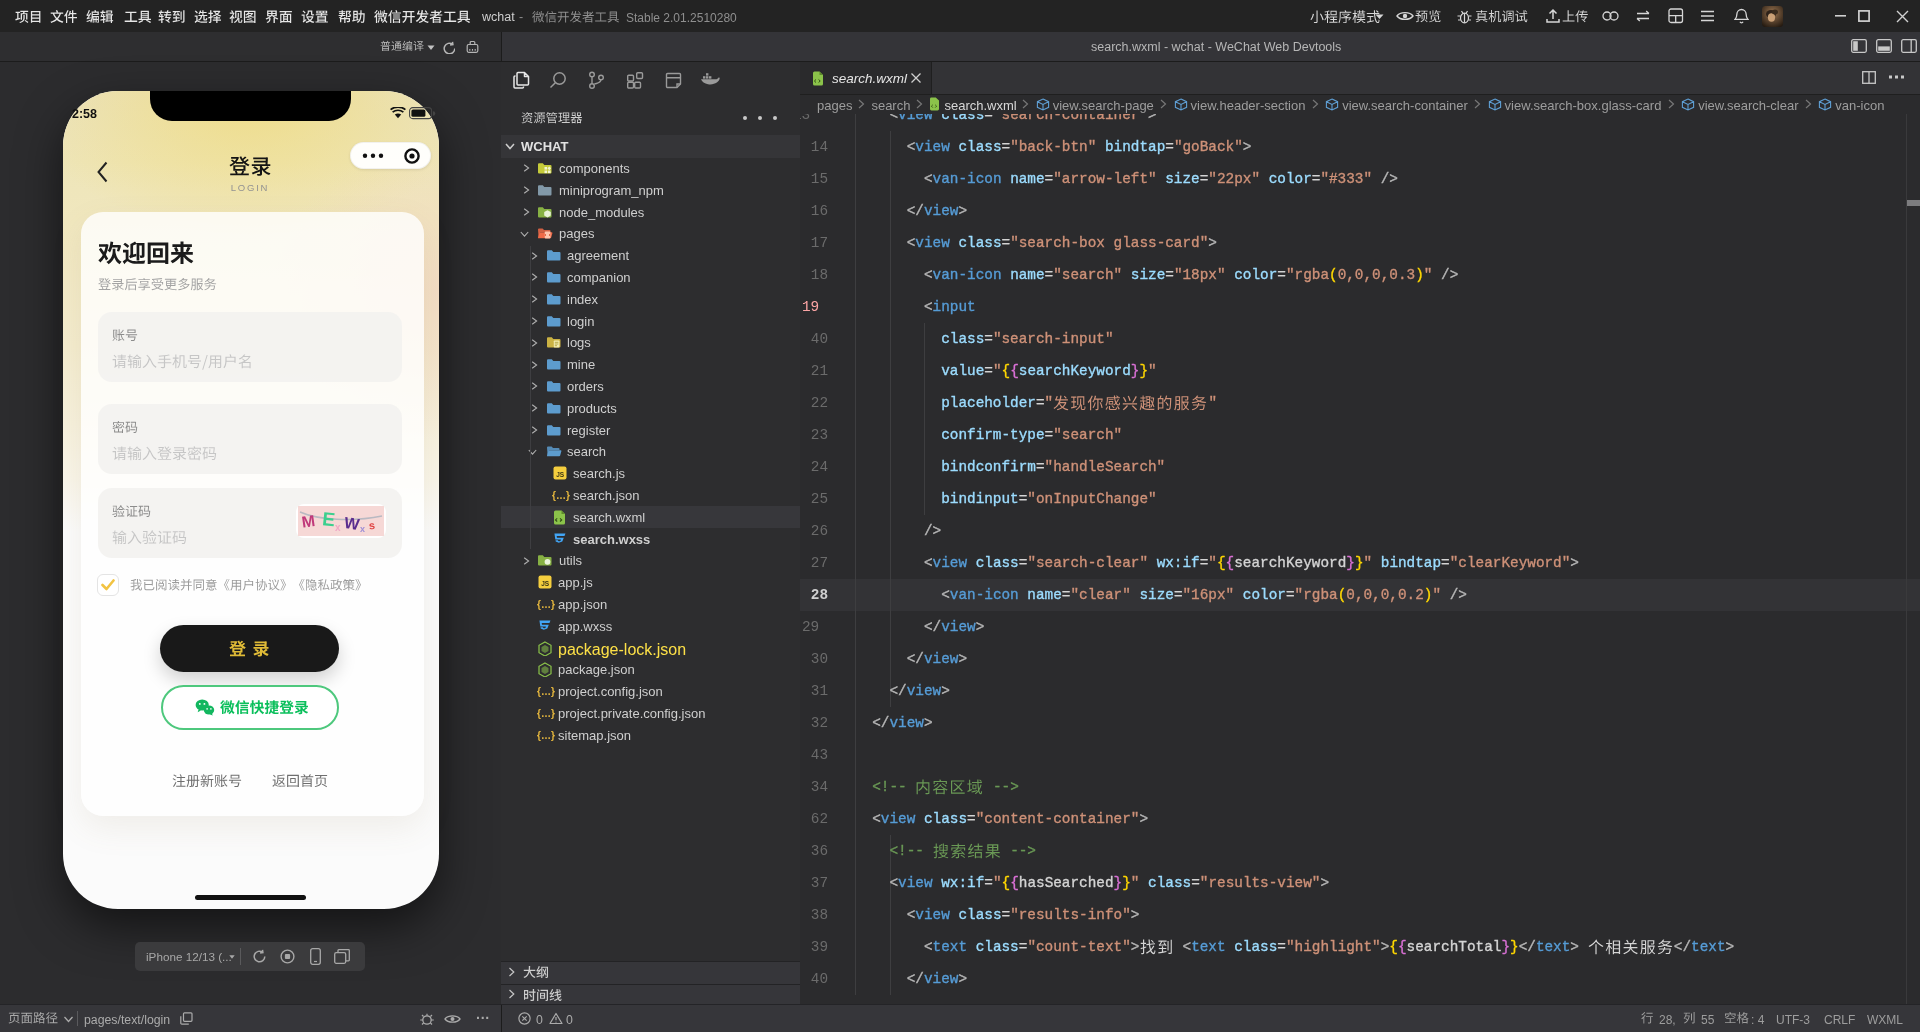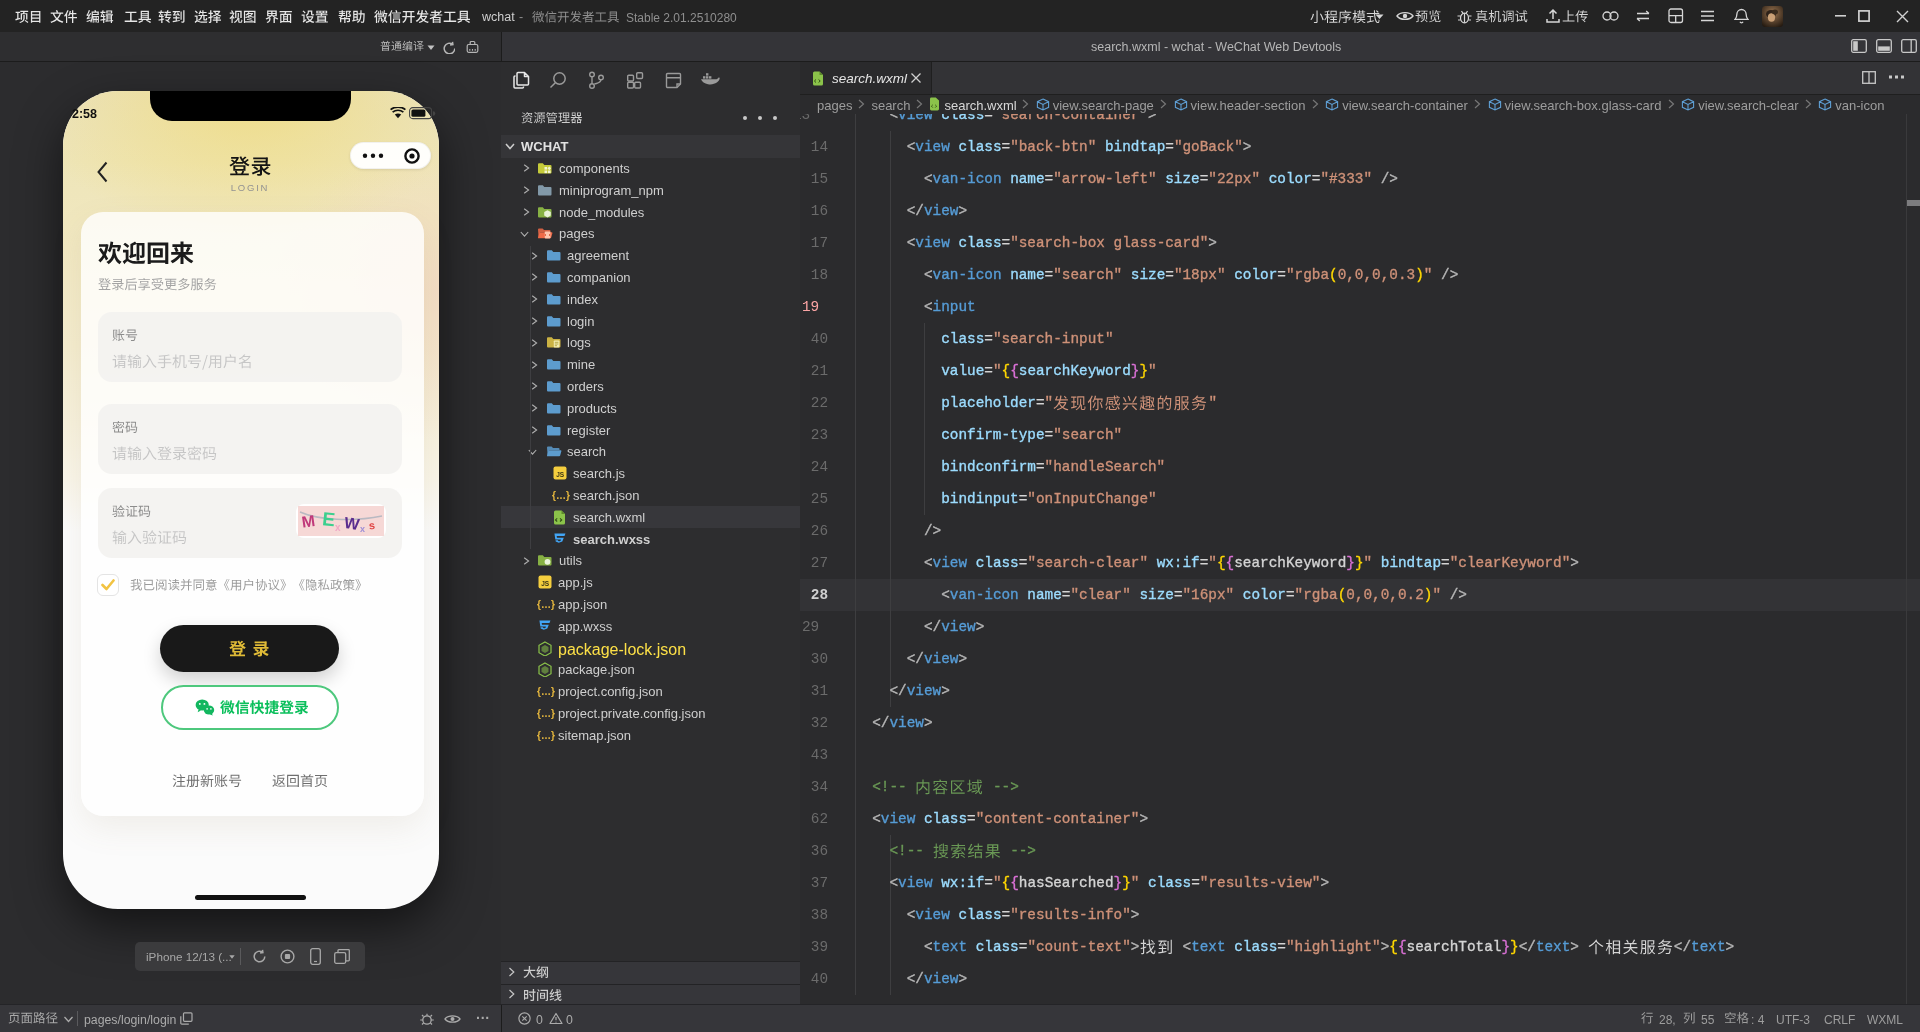--- a/index.html
+++ b/index.html
@@ -678,21 +678,21 @@
 <div class="abs" style="left:0px;top:1004px;width:1920px;height:28px;background:#36363a;"></div>
 <div class="abs" style="left:0px;top:1004px;width:1920px;height:1px;background:#242427;"></div>
 <div class="abs" style="left:501px;top:1005px;width:1px;height:27px;background:#1c1c1c;"></div>
 <svg class="abs" style="left:8.0px;top:1009.5px;overflow:visible;" width="52" height="16" viewBox="0 0 52 16">
     <path transform="translate(0,12.5)" d="M5.8 -5.8V-3.5C5.8 -2.2 5.3 -0.7 0.6 0.2C0.8 0.4 1.1 0.8 1.2 1.0C6.1 -0.1 6.8 -1.8 6.8 -3.5V-5.8ZM6.8 -1.4C8.3 -0.7 10.2 0.3 11.1 1.0L11.7 0.3C10.7 -0.4 8.8 -1.4 7.4 -2.0ZM2.1 -7.4V-1.6H3.1V-6.6H9.5V-1.6H10.5V-7.4H6.0C6.2 -7.9 6.5 -8.4 6.7 -8.9H11.7V-9.8H0.9V-8.9H5.6C5.5 -8.5 5.2 -7.9 5.0 -7.4Z M17.4 -4.2H20.0V-2.8H17.4ZM17.4 -4.9V-6.3H20.0V-4.9ZM17.4 -2.0H20.0V-0.5H17.4ZM13.2 -9.7V-8.8H18.1C18.0 -8.3 17.8 -7.7 17.7 -7.2H13.8V1.0H14.7V0.3H22.8V1.0H23.7V-7.2H18.7L19.1 -8.8H24.3V-9.7ZM14.7 -0.5V-6.3H16.5V-0.5ZM22.8 -0.5H20.9V-6.3H22.8Z M26.9 -9.2H29.3V-7.0H26.9ZM25.5 -0.5 25.6 0.4C27.0 0.1 28.8 -0.4 30.5 -0.8L30.4 -1.6L28.7 -1.2V-3.5H30.1C30.2 -3.3 30.4 -3.1 30.5 -2.9C30.8 -3.0 31.0 -3.1 31.3 -3.2V1.0H32.1V0.5H35.3V0.9H36.2V-3.2L36.6 -3.0C36.7 -3.3 37.0 -3.6 37.2 -3.8C36.0 -4.2 35.1 -4.9 34.3 -5.7C35.1 -6.6 35.7 -7.7 36.1 -9.0L35.5 -9.3L35.4 -9.2H33.0C33.1 -9.6 33.2 -9.9 33.4 -10.3L32.5 -10.5C32.0 -9.0 31.2 -7.6 30.2 -6.7V-10.0H26.1V-6.1H27.9V-1.1L26.9 -0.8V-5.0H26.1V-0.7ZM32.1 -0.3V-2.7H35.3V-0.3ZM35.0 -8.4C34.6 -7.6 34.2 -6.9 33.7 -6.3C33.2 -6.9 32.8 -7.6 32.5 -8.2L32.6 -8.4ZM31.8 -3.5C32.5 -4.0 33.1 -4.4 33.7 -5.0C34.2 -4.5 34.9 -4.0 35.6 -3.5ZM33.1 -5.7C32.3 -4.8 31.3 -4.2 30.3 -3.7V-4.3H28.7V-6.1H30.2V-6.5C30.4 -6.4 30.7 -6.1 30.8 -6.0C31.2 -6.4 31.6 -6.9 32.0 -7.4C32.3 -6.8 32.7 -6.2 33.1 -5.7Z M40.7 -10.5C40.2 -9.6 39.1 -8.6 38.1 -7.9C38.3 -7.7 38.5 -7.4 38.6 -7.1C39.7 -7.9 40.9 -9.0 41.6 -10.1ZM42.3 -9.8V-9.0H47.1C45.8 -7.3 43.5 -6.0 41.4 -5.3C41.6 -5.1 41.8 -4.7 42.0 -4.5C43.2 -4.9 44.4 -5.6 45.6 -6.4C46.8 -5.8 48.2 -5.1 48.9 -4.6L49.5 -5.4C48.8 -5.8 47.5 -6.4 46.3 -6.9C47.3 -7.7 48.0 -8.5 48.6 -9.5L47.9 -9.9L47.7 -9.8ZM42.3 -4.2V-3.3H45.0V-0.2H41.5V0.7H49.5V-0.2H46.0V-3.3H48.7V-4.2ZM40.9 -7.7C40.2 -6.4 39.0 -5.1 38.0 -4.3C38.1 -4.1 38.4 -3.6 38.5 -3.4C38.9 -3.8 39.3 -4.2 39.8 -4.7V1.0H40.7V-5.8C41.1 -6.3 41.5 -6.9 41.8 -7.4Z" fill="#ababab"></path>
   </svg>
 <svg class="abs" style="left:64px;top:1016px;" width="9" height="7" viewBox="0 0 9 7">
     <path d="M0.5 1 L4.5 5.5 L8.5 1" stroke="#ababab" stroke-width="1.3" fill="none"></path>
   </svg>
 <div class="abs" style="left:77px;top:1011px;width:1px;height:15px;background:rgba(255,255,255,0.18);"></div>
-<div class="abs" style="left:84px;top:1012.5px;font-family:'Liberation Sans',sans-serif;font-size:12.3px;font-weight:400;color:#ababab;white-space:pre;line-height:normal;">pages/login/login</div>
+<div class="abs" style="left:84px;top:1012.5px;font-family:'Liberation Sans',sans-serif;font-size:12.3px;font-weight:400;color:#ababab;white-space:pre;line-height:normal;">pages/text/login</div>
 <svg class="abs" style="left:180px;top:1012px;" width="13" height="13" viewBox="0 0 13 13">
     <rect x="3.5" y="0.8" width="8.5" height="8.5" rx="1" stroke="#ababab" stroke-width="1.2" fill="none"></rect>
     <path d="M8.8 12.2 H1.8 a1 1 0 0 1 -1 -1 V4.2" stroke="#ababab" stroke-width="1.2" fill="none"></path>
   </svg>
 <svg class="abs" style="left:419px;top:1011px;" width="16" height="16" viewBox="0 0 16 16">
     <circle cx="8" cy="9" r="4.2" stroke="#ababab" stroke-width="1.3" fill="none"></circle>
     <path d="M8 4.8 V2.8 M4.5 5.5 L3 4 M11.5 5.5 L13 4 M3.8 9 H1.2 M12.2 9 H14.8 M4.5 12 L3 13.5 M11.5 12 L13 13.5" stroke="#ababab" stroke-width="1.2"></path>
   </svg>
 <svg class="abs" style="left:444px;top:1013px;" width="17" height="12" viewBox="0 0 17 12">
     <path d="M1 6 C4 1.8 13 1.8 16 6 C13 10.2 4 10.2 1 6 Z" stroke="#ababab" stroke-width="1.3" fill="none"></path>

